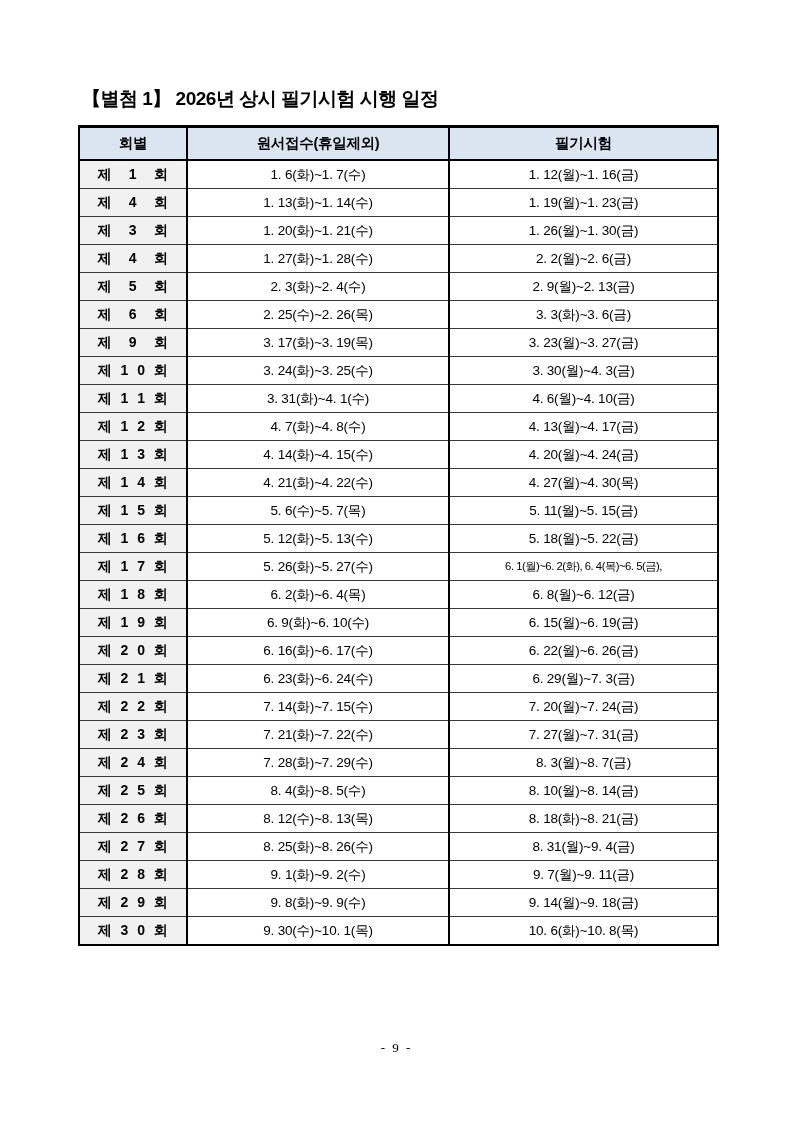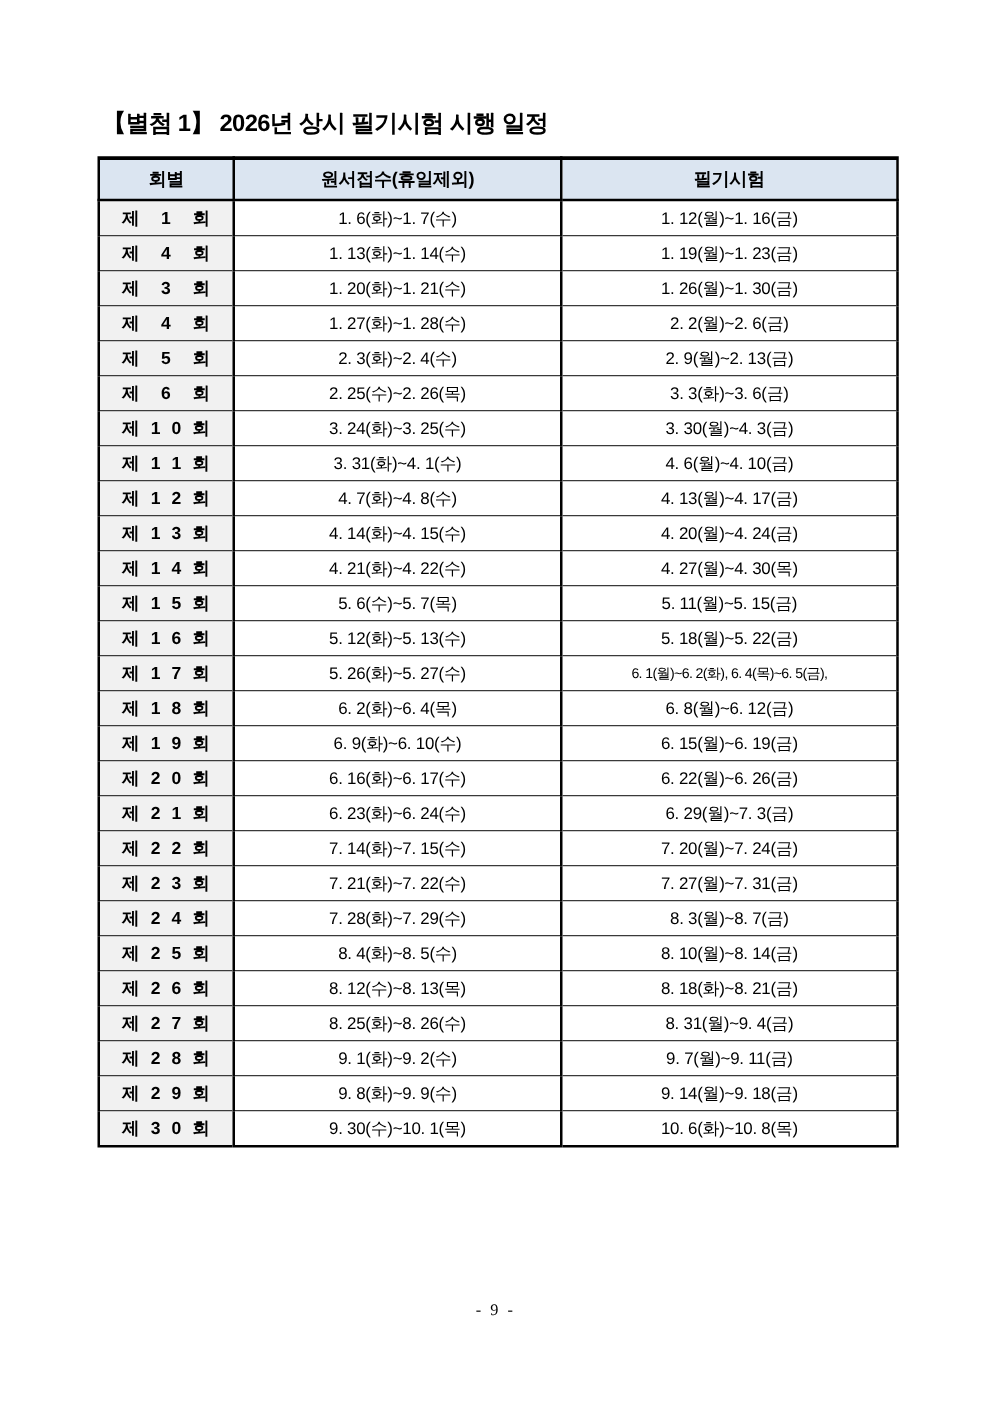--- a/index.html
+++ b/index.html
@@ -135,20 +135,25 @@
           <th>제  5  회</th>
           <td>2. 3(화)~2. 4(수)</td>
           <td>2. 9(월)~2. 13(금)</td>
         </tr>
         <tr>
           <th>제  6  회</th>
           <td>2. 25(수)~2. 26(목)</td>
           <td>3. 3(화)~3. 6(금)</td>
         </tr>
         <tr>
+          <th>제  9  회</th>
+          <td>3. 17(화)~3. 19(목)</td>
+          <td>3. 23(월)~3. 27(금)</td>
+        </tr>
+        <tr>
           <th>제 1 0 회</th>
           <td>3. 24(화)~3. 25(수)</td>
           <td>3. 30(월)~4. 3(금)</td>
         </tr>
         <tr>
           <th>제 1 1 회</th>
           <td>3. 31(화)~4. 1(수)</td>
           <td>4. 6(월)~4. 10(금)</td>
         </tr>
         <tr>

